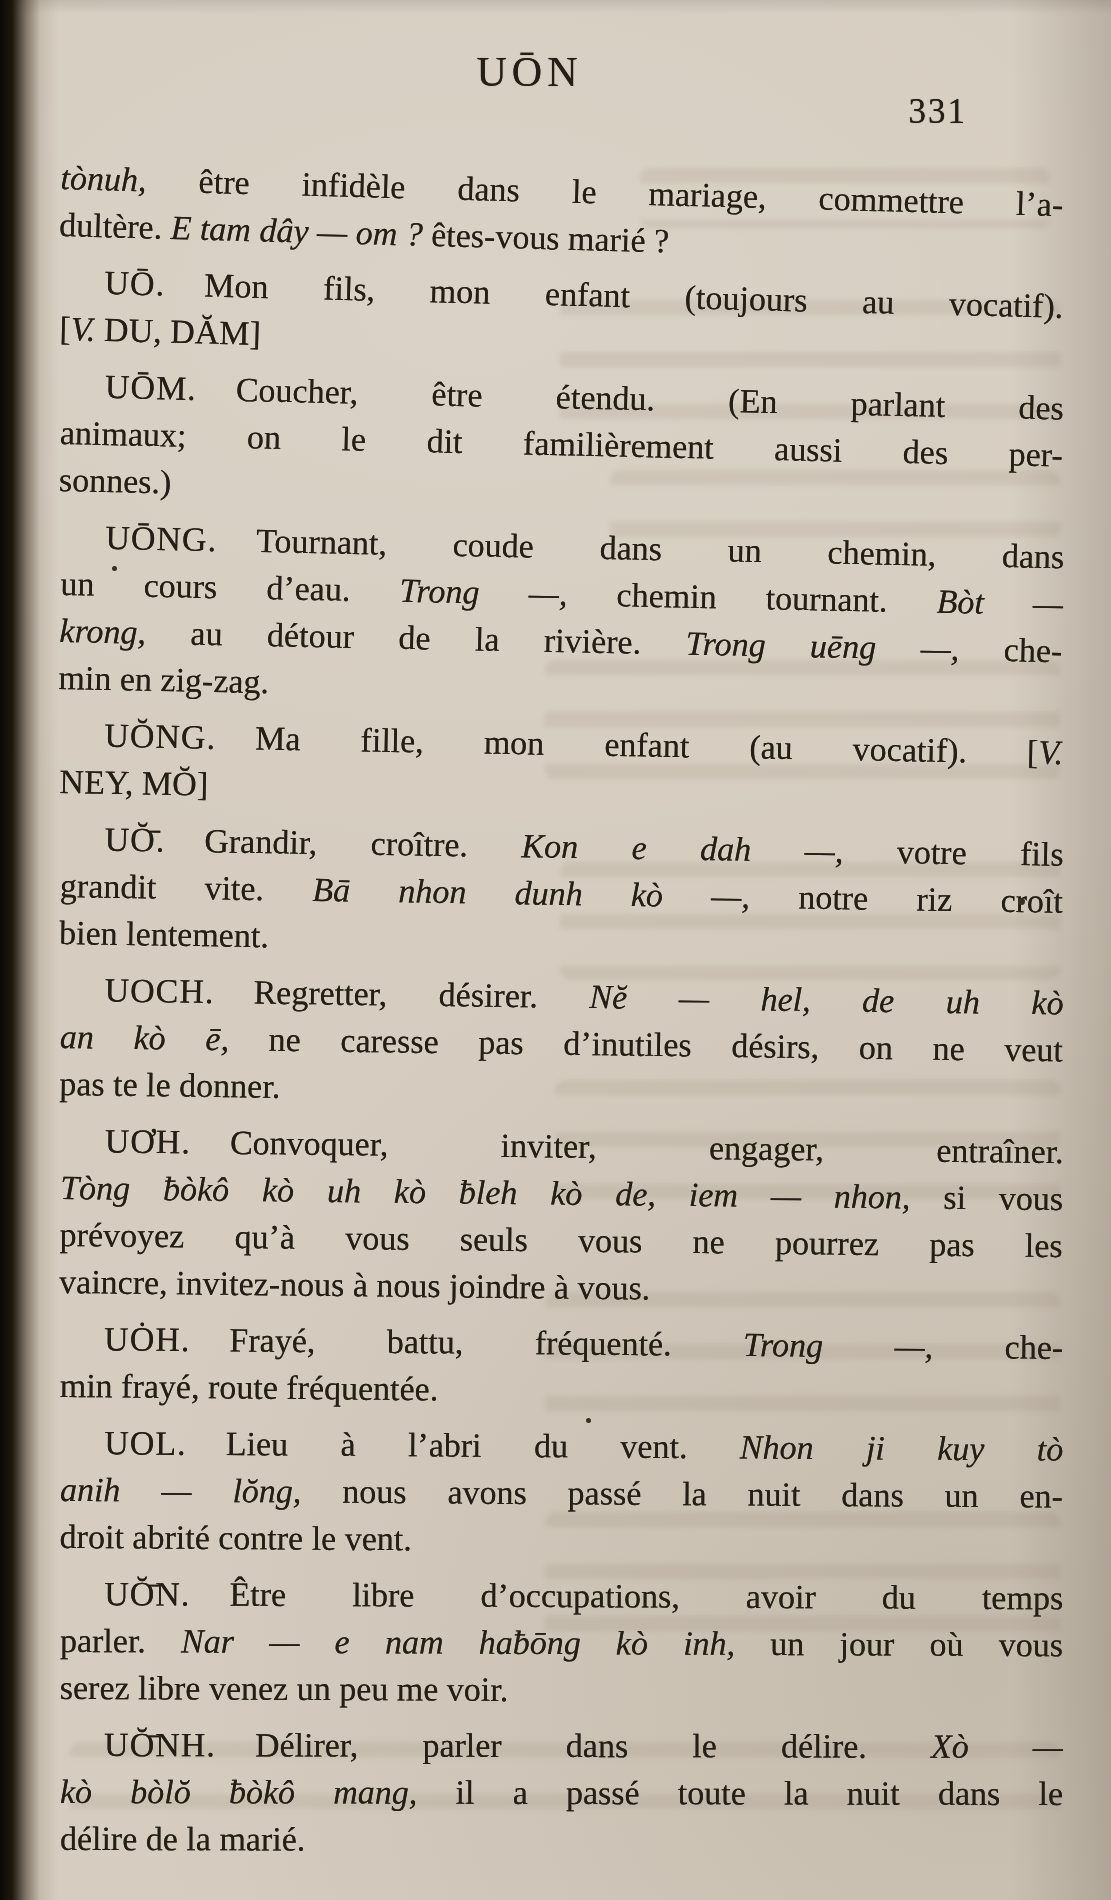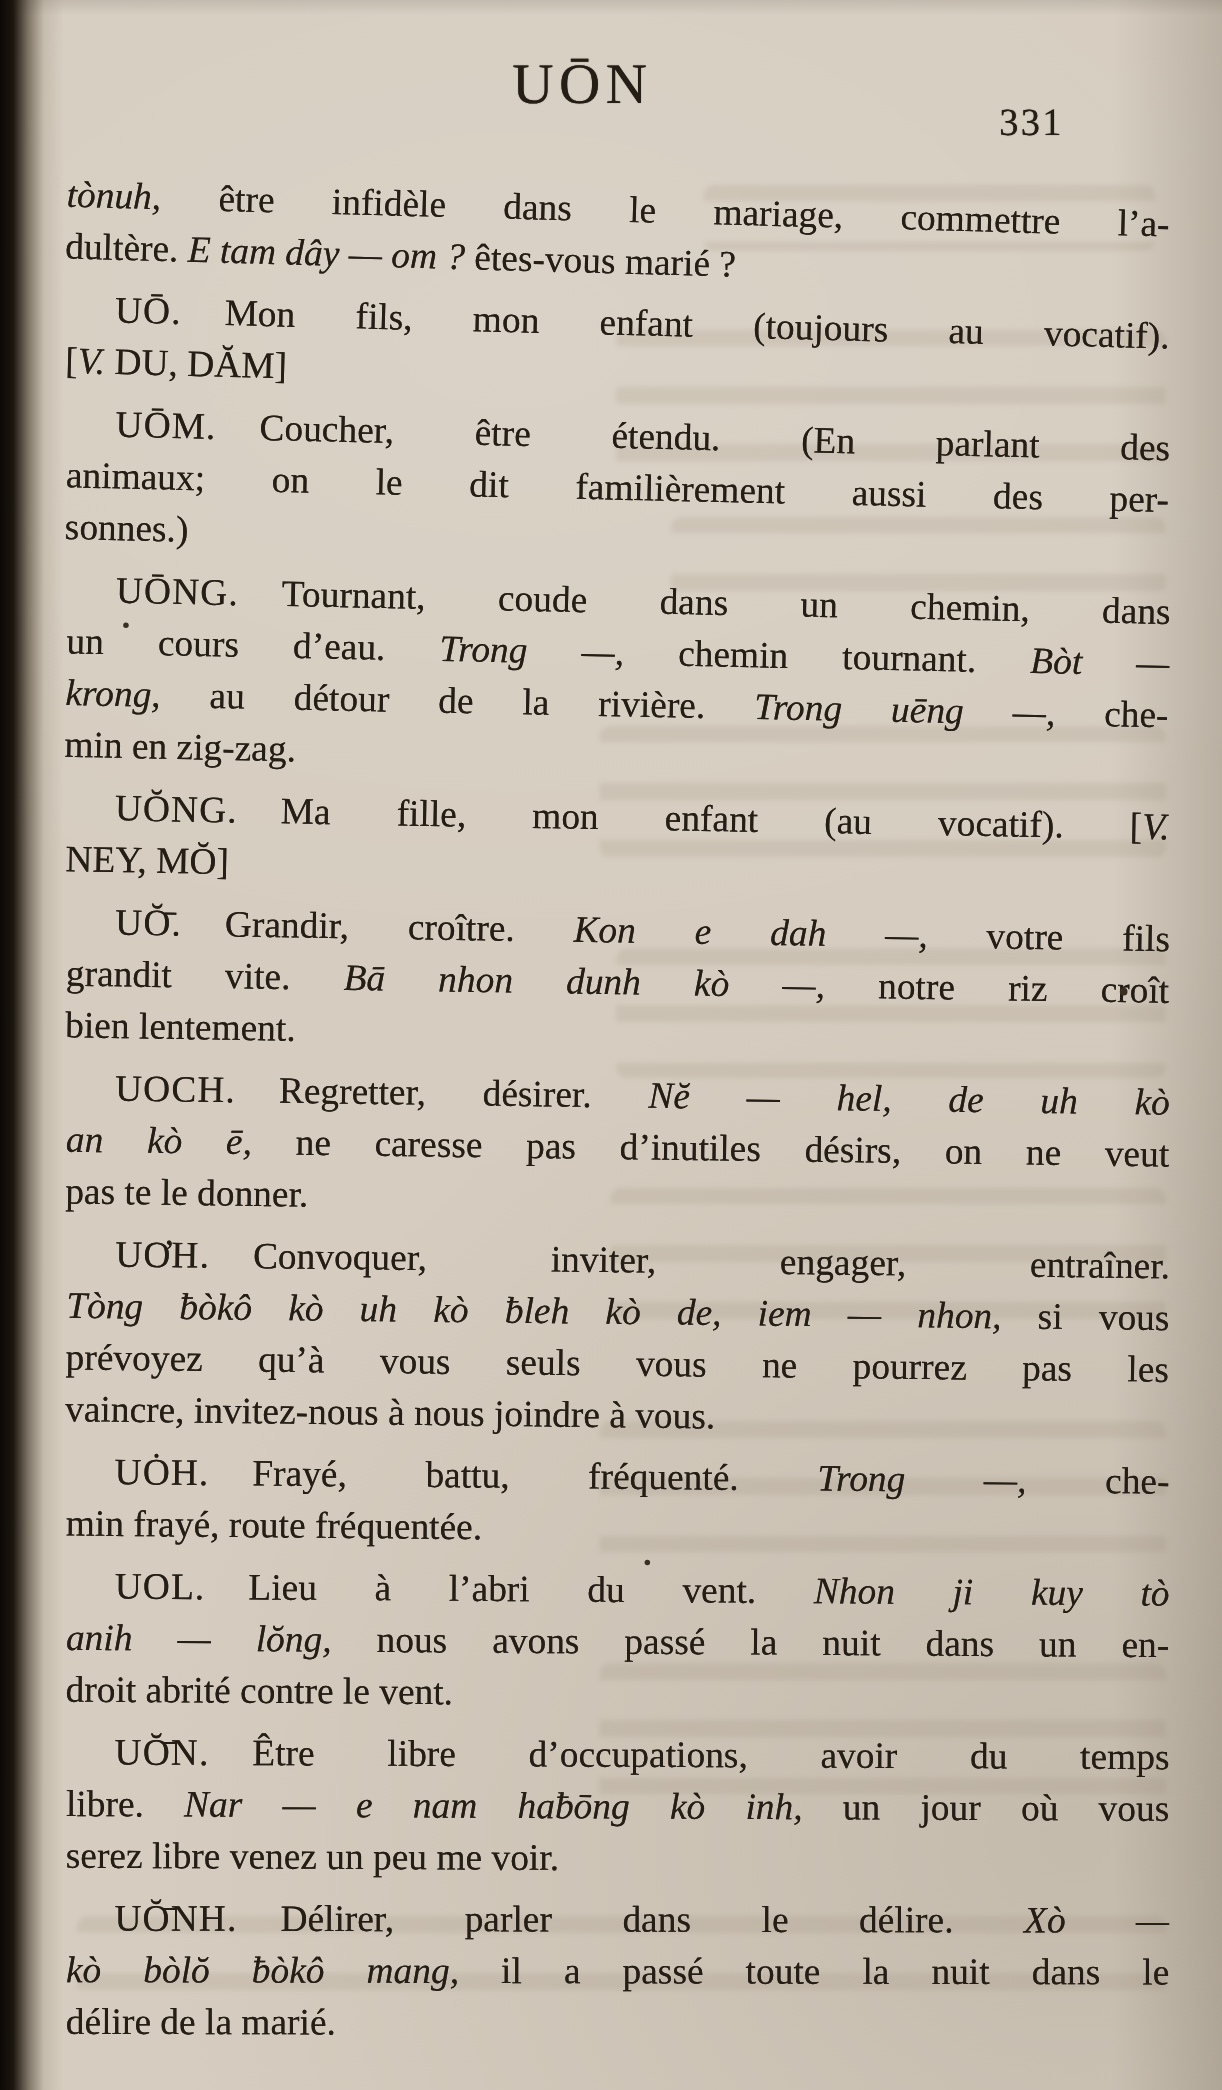--- a/index.html
+++ b/index.html
@@ -15,21 +15,21 @@
     font-family:"Liberation Serif","DejaVu Serif",serif;
     color:#241e16;
   }
   .spine{
     position:absolute;left:0;top:0;bottom:0;width:58px;z-index:2;pointer-events:none;
     background:linear-gradient(to right,#0b0906 0,#1d160e 12px,rgba(58,46,30,0.55) 26px,rgba(120,105,85,0.18) 40px,rgba(120,105,85,0) 58px);
   }
   .content{position:relative;z-index:1;padding:40px 48px 0 60px;}
   .header-row{position:relative;height:96px;}
   .page-header{
-    text-align:center;font-size:52px;letter-spacing:5px;font-weight:normal;
+    text-align:center;font-size:42px;letter-spacing:5px;font-weight:normal;
     padding-top:8px;transform:translateX(-32px);
     text-shadow:0 0 0.7px rgba(30,24,16,0.9);
   }
   .page-number{
     position:absolute;right:96px;top:52px;font-size:35px;letter-spacing:2px;
     text-shadow:0 0 0.7px rgba(30,24,16,0.9);
   }
   .body-text{margin-top:18px;}
   .para{margin:0 0 10px 0;transform-origin:0 50%;}
   .line{
@@ -116,21 +116,21 @@
           <div class="line"><span class="s-h">UȮH.</span><span class="s-r">Frayé, battu, fréquenté. </span><span class="s-i">Trong —,</span><span class="s-r"> che-</span></div>
           <div class="line last"><span class="s-r">min frayé, route fréquentée.</span></div>
         </div>
         <div class="para indent" style="transform: rotate(0.38deg);">
           <div class="line"><span class="s-h">UOL.</span><span class="s-r">Lieu à l’abri du vent. </span><span class="s-i">Nhon ji kuy tò</span></div>
           <div class="line"><span class="s-i">anih — lŏng,</span><span class="s-r"> nous avons passé la nuit dans un en-</span></div>
           <div class="line last"><span class="s-r">droit abrité contre le vent.</span></div>
         </div>
         <div class="para indent" style="transform: rotate(0.25deg);">
           <div class="line"><span class="s-h">UŎ̄N.</span><span class="s-r">Être libre d’occupations, avoir du temps</span></div>
-          <div class="line"><span class="s-r">libre. </span><span class="s-i">Nar — e nam haƀōng kò inh,</span><span class="s-r"> un jour où vous</span></div>
+          <div class="line"><span class="s-r">parler. </span><span class="s-i">Nar — e nam haƀōng kò inh,</span><span class="s-r"> un jour où vous</span></div>
           <div class="line last"><span class="s-r">serez libre venez un peu me voir.</span></div>
         </div>
         <div class="para indent" style="transform: rotate(0.12deg);">
           <div class="line"><span class="s-h">UŎ̄NH.</span><span class="s-r">Délirer, parler dans le délire. </span><span class="s-i">Xò —</span></div>
           <div class="line"><span class="s-i">kò bòlŏ ƀòkô mang,</span><span class="s-r"> il a passé toute la nuit dans le</span></div>
           <div class="line last"><span class="s-r">délire de la marié.</span></div>
         </div>
       </div>
   </div>
 <div class="speck" style="left: 1018px; top: 898px; width: 7px; height: 7px;"></div>

